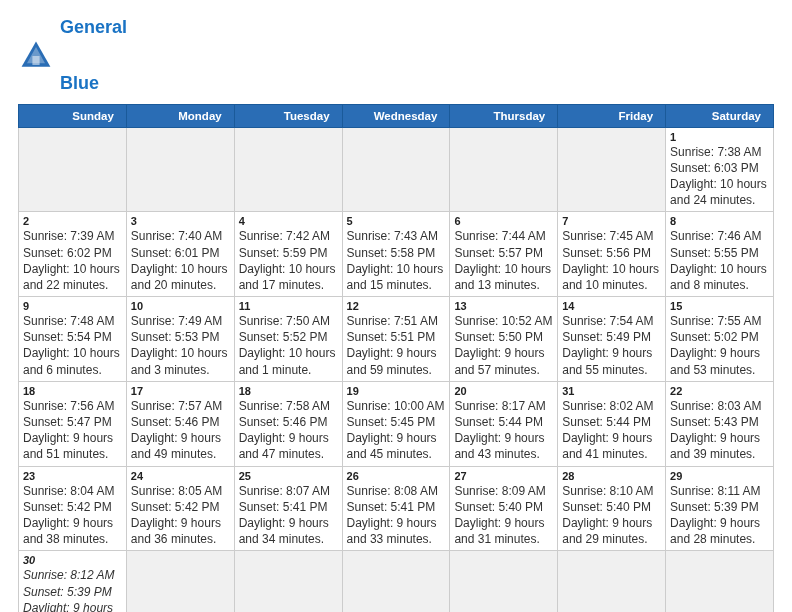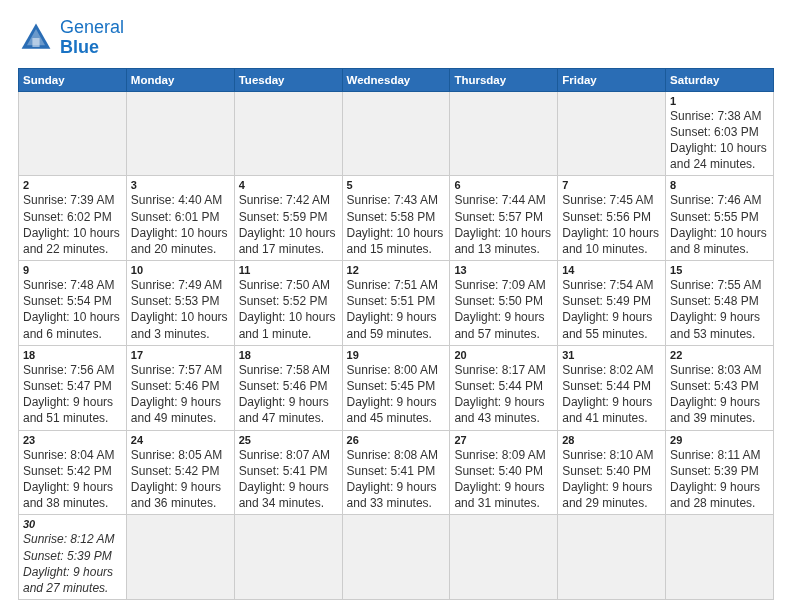--- a/index.html
+++ b/index.html
@@ -25,21 +25,21 @@
       align-items: center;
       gap: 6px;
     }
     .logo-text {
       font-size: 18px;
       color: #333;
       line-height: 1.1;
     }
     .logo-text span {
       color: #1a73c4;
-      font-weight: normal;
+      font-weight: bold;
     }
     .logo-icon {
       width: 36px;
       height: 36px;
     }
     .title-block {
       text-align: right;
     }
     .month-title {
       font-size: 32px;
@@ -54,22 +54,22 @@
     table {
       width: 100%;
       border-collapse: collapse;
       table-layout: fixed;
     }
     thead tr th {
       background: #2a6db5;
       color: #fff;
       font-size: 11.5px;
       font-weight: bold;
-      padding: 5px 4px;
-      text-align: left;
+      padding: 5px 12px;
+      text-align: right;
       border: 1px solid #1a5a9a;
     }
     tbody tr td {
       border: 1px solid #ccc;
       vertical-align: top;
       padding: 3px 4px;
       font-size: 8.5px;
       color: #333;
       background: #fff;
       height: 74px;
@@ -100,21 +100,21 @@
 <div class="page">
   <div class="header">
     <div class="logo">
       <svg class="logo-icon" viewBox="0 0 40 40">
         <polygon points="20,4 36,32 4,32" fill="#2a6db5"></polygon>
         <polygon points="20,10 30,28 10,28" fill="#fff" opacity="0.3"></polygon>
         <rect x="16" y="20" width="8" height="10" fill="#fff" opacity="0.5"></rect>
       </svg>
       <div class="logo-text">
         <div><span>General</span></div>
-        <div style="color:#1a73c4;font-weight:bold;">Blue</div>
+        <div style="color:#1a73c4;font-weight:bold;margin-top:36px;">Blue</div>
       </div>
     </div>
     <div class="title-block">
       <div class="month-title"></div>
       <div class="location"></div>
     </div>
   </div>
 
   <table>
     <thead>
@@ -147,21 +147,21 @@
         <tr>
           <td>
             <span class="day-num">2</span>
             <div class="day-info">Sunrise: 7:39 AM
 Sunset: 6:02 PM
 Daylight: 10 hours
 and 22 minutes.</div>
           </td>
           <td>
             <span class="day-num">3</span>
-            <div class="day-info">Sunrise: 4:40 AM
+            <div class="day-info">Sunrise: 7:40 AM
 Sunset: 6:01 PM
 Daylight: 10 hours
 and 20 minutes.</div>
           </td>
           <td>
             <span class="day-num">4</span>
             <div class="day-info">Sunrise: 7:42 AM
 Sunset: 5:59 PM
 Daylight: 10 hours
 and 17 minutes.</div>
@@ -219,36 +219,36 @@
           </td>
           <td>
             <span class="day-num">12</span>
             <div class="day-info">Sunrise: 7:51 AM
 Sunset: 5:51 PM
 Daylight: 9 hours
 and 59 minutes.</div>
           </td>
           <td>
             <span class="day-num">13</span>
-            <div class="day-info">Sunrise: 7:09 AM
+            <div class="day-info">Sunrise: 10:52 AM
 Sunset: 5:50 PM
 Daylight: 9 hours
 and 57 minutes.</div>
           </td>
           <td>
             <span class="day-num">14</span>
             <div class="day-info">Sunrise: 7:54 AM
 Sunset: 5:49 PM
 Daylight: 9 hours
 and 55 minutes.</div>
           </td>
           <td>
             <span class="day-num">15</span>
             <div class="day-info">Sunrise: 7:55 AM
-Sunset: 5:48 PM
+Sunset: 5:02 PM
 Daylight: 9 hours
 and 53 minutes.</div>
           </td>
         </tr>
         <tr>
           <td>
             <span class="day-num">18</span>
             <div class="day-info">Sunrise: 7:56 AM
 Sunset: 5:47 PM
 Daylight: 9 hours
@@ -263,21 +263,21 @@
           </td>
           <td>
             <span class="day-num">18</span>
             <div class="day-info">Sunrise: 7:58 AM
 Sunset: 5:46 PM
 Daylight: 9 hours
 and 47 minutes.</div>
           </td>
           <td>
             <span class="day-num">19</span>
-            <div class="day-info">Sunrise: 8:00 AM
+            <div class="day-info">Sunrise: 10:00 AM
 Sunset: 5:45 PM
 Daylight: 9 hours
 and 45 minutes.</div>
           </td>
           <td>
             <span class="day-num">20</span>
             <div class="day-info">Sunrise: 8:17 AM
 Sunset: 5:44 PM
 Daylight: 9 hours
 and 43 minutes.</div>

